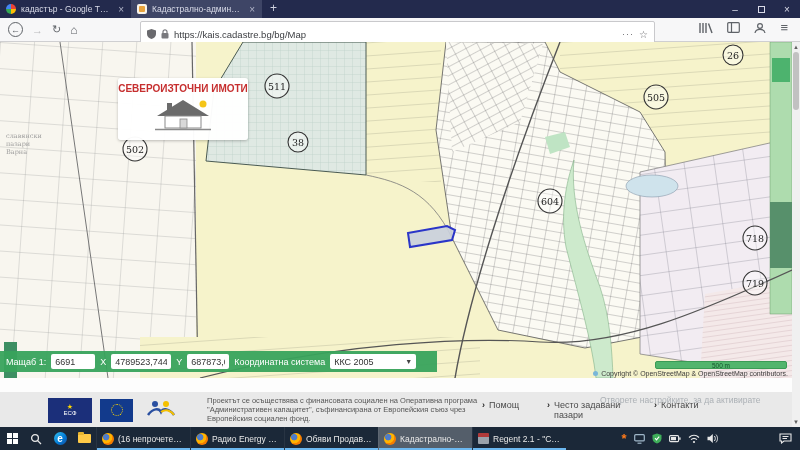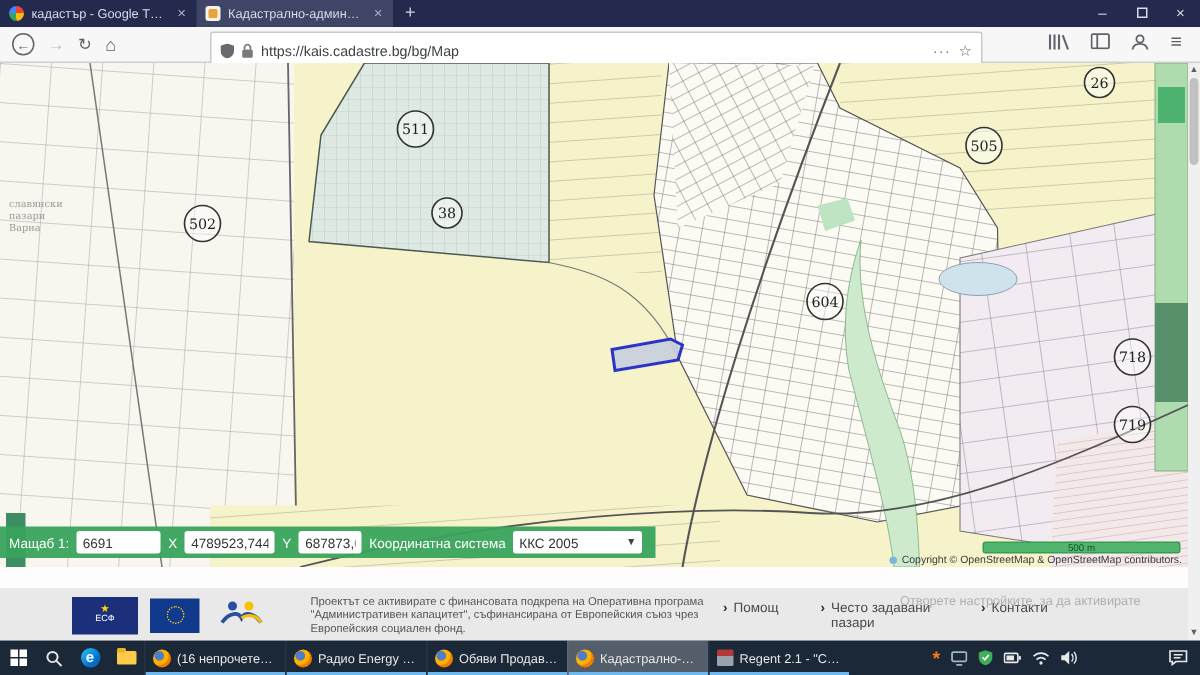--- a/index.html
+++ b/index.html
@@ -289,25 +289,36 @@
         <circle cx="755" cy="196" r="12" fill="#ffffff" fill-opacity="0.4" stroke="#333" stroke-width="1.1"></circle>
         <text x="755" y="199.5" text-anchor="middle" font-size="9.5" fill="#222">718</text>
       </g>
       <g>
         <circle cx="755" cy="241" r="12" fill="#ffffff" fill-opacity="0.4" stroke="#333" stroke-width="1.1"></circle>
         <text x="755" y="244.5" text-anchor="middle" font-size="9.5" fill="#222">719</text>
       </g>
     </svg>
   </div>
 
+  <div class="map-logo">
+    <div class="logo-title">СЕВЕРОИЗТОЧНИ ИМОТИ</div>
+    <svg width="64" height="40" viewBox="0 0 64 40">
+      <polygon points="6,22 32,6 58,22" fill="#6b6b6b"></polygon>
+      <rect x="16" y="9" width="5" height="8" fill="#6b6b6b"></rect>
+      <rect x="14" y="22" width="36" height="12" fill="#fff" stroke="#8a8a8a" stroke-width="1"></rect>
+      <rect x="29" y="25" width="7" height="9" fill="#d8d8d8" stroke="#8a8a8a" stroke-width="0.8"></rect>
+      <circle cx="52" cy="10" r="3.5" fill="#f5c518"></circle>
+      <line x1="4" y1="35.5" x2="60" y2="35.5" stroke="#8a8a8a" stroke-width="1.5"></line>
+    </svg>
+  </div>
 
 
   <div class="coordbar">
     <label>Мащаб 1:</label>
-    <input class="coord-input" style="width: 56px;" readonly="" value="6691">
+    <input class="coord-input" style="width: 44px;" readonly="" value="6691">
     <label>X</label>
     <input class="coord-input" style="width: 60px; text-align: right;" readonly="" value="4789523,744">
     <label>Y</label>
     <input class="coord-input" style="width: 42px;" readonly="" value="687873,075">
     <label>Координатна система</label>
     <div class="coord-select">
       <span>ККС 2005</span>
       <span class="chev">▼</span>
     </div>
   </div>
@@ -332,21 +343,21 @@
           <span></span>
         </div>
       <svg width="40" height="26" viewBox="0 0 40 26">
         <circle cx="14" cy="7" r="3" fill="#2a4fa0"></circle>
         <circle cx="25" cy="7" r="3" fill="#f5c000"></circle>
         <path d="M7 18 C12 11 18 11 20 15 C22 11 28 11 33 18" fill="none" stroke="#2a4fa0" stroke-width="2.5"></path>
         <path d="M20 15 C24 12 30 13 33 18" fill="none" stroke="#f5c000" stroke-width="2"></path>
       </svg>
     </div>
     <div class="footer-text">
-      <div>Проектът се активирате с финансовата подкрепа на Оперативна програма</div>
+      <div>Проектът се осъществява с финансовата социален на Оперативна програма</div>
       <div>"Административен капацитет", съфинансирана от Европейския съюз чрез</div>
       <div>Европейския социален фонд.</div>
     </div>
     <div class="footer-links">
       <div class="footer-link">
         <span class="chev">›</span>
         <span class="lbl">Помощ</span>
       </div>
       <div class="footer-link">
         <span class="chev">›</span>

